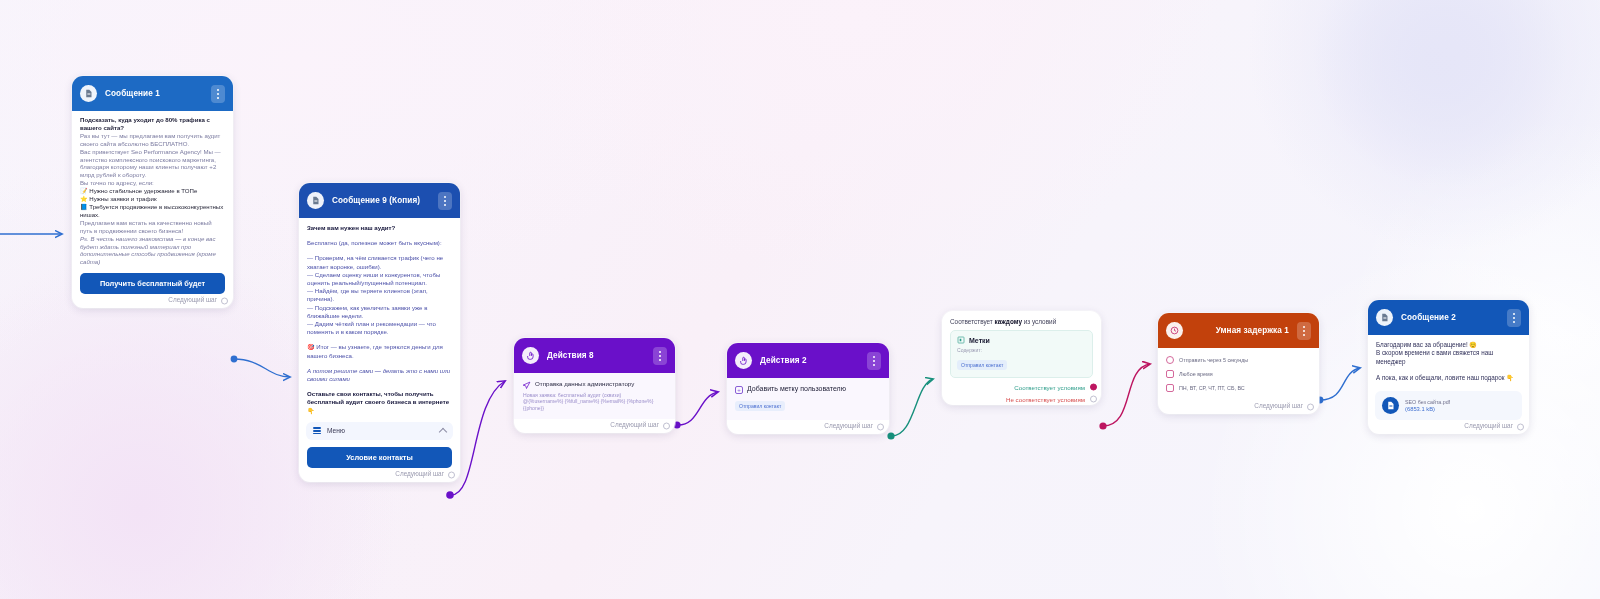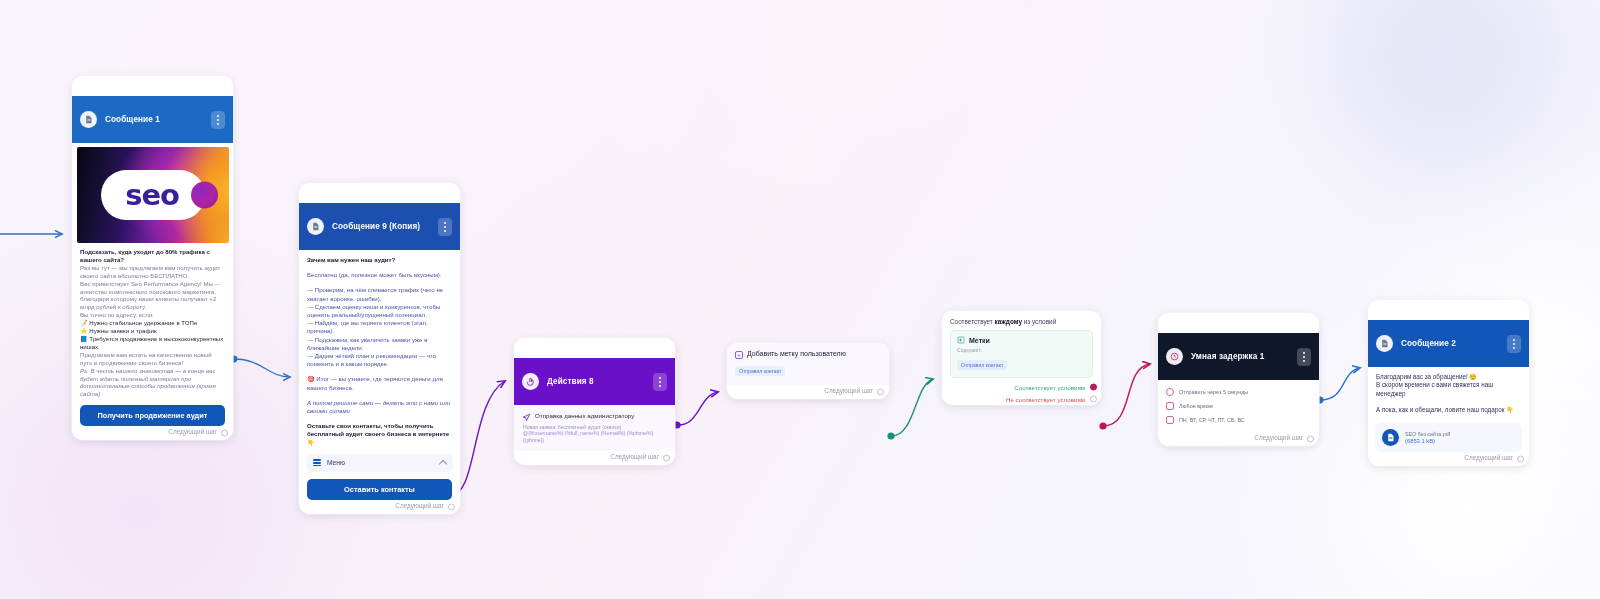--- a/index.html
+++ b/index.html
@@ -26,21 +26,21 @@
   .blob3 { right:-180px; top:200px; width:620px; height:620px;
            background:radial-gradient(circle at 50% 50%, #ffffff 0%, rgba(255,255,255,0) 62%); }
   .blob4 { left:470px; top:-240px; width:760px; height:520px;
            background:radial-gradient(ellipse at 50% 50%, #fbf2fa 0%, rgba(251,242,250,0) 72%); }
 
   svg.links { position:absolute; left:0; top:0; width:1600px; height:599px; overflow:visible; }
 
   .card { position:absolute; border-radius:11px;
           box-shadow:0 2px 9px rgba(50,40,90,.13), 0 0 0 1px rgba(255,255,255,.6);
           background:#fff; overflow:hidden; }
-  .card-head { display:flex; align-items:center; gap:8px; padding:7px 8px; height:47px;margin-top:20px; }
+  .card-head { display:flex; align-items:center; gap:8px; padding:7px 8px; height:35px; }
   .head-ico { width:17px; height:17px; border-radius:50%; background:rgba(255,255,255,.93);
               display:flex; align-items:center; justify-content:center; flex:0 0 auto; }
   .head-ico svg { display:block; }
   .head-title { color:#fff; font-size:8.2px; font-weight:bold; letter-spacing:.1px; flex:1 1 auto;
                 white-space:nowrap; overflow:hidden; }
   .kebab { width:14px; height:18px; border-radius:4px; background:rgba(255,255,255,.22);
            display:flex; flex-direction:column; align-items:center; justify-content:center; gap:2px;
            flex:0 0 auto; }
   .kebab i { width:2px; height:2px; border-radius:50%; background:#fff; display:block; }
   .nextstep { font-size:6.4px; color:#9b9bb0; text-align:right; padding:2px 16px 5px 0;
@@ -118,21 +118,21 @@
            font-size:5.1px; border-radius:3px; padding:2px 4px; }
   .outrow { position:relative; font-size:6.2px; text-align:right; padding:3px 16px 2px 0; }
   .outrow.ok { color:#2f9e8b; }
   .outrow.no { color:#d64b4b; }
   .outdot { position:absolute; right:4px; top:50%; transform:translateY(-50%);
             width:7px; height:7px; border-radius:50%; background:#fff; border:1.6px solid #bfbfcf; }
   .outdot.ok { border-color:#bd1560; background:#bd1560; }
 
   
   #card6 { left:1158px; top:313px; width:161px; }
-  #card6 .card-head { background:#0f172a; }
+  #card6 .card-head { background:#c2410c;text-align:right; }
   .dbody { padding:8px 8px 2px 8px; }
   .drow { display:flex; align-items:center; gap:5px; font-size:5.4px; color:#6b6b84;
           margin-bottom:6px; }
   .dico { width:8px; height:8px; border:1px solid #d4689b; border-radius:2px; flex:0 0 auto; }
   .dico.circ { border-radius:50%; }
 
   
   #card7 { left:1368px; top:300px; width:161px; }
   #card7 .card-head { background:#1257b8; }
   .c7text { font-size:6.3px; line-height:8.4px; color:#31315a; padding:6px 8px 0 8px; }
@@ -191,38 +191,32 @@
             <path fill="#fff" d="M9 11h8v1.6H9zm0 3.4h8V16H9z"></path>
           </svg>
       </span>
       <span class="head-title">Сообщение 1</span>
       <span class="kebab">
           <i></i>
           <i></i>
           <i></i>
         </span>
     </div>
-    <div class="seoimg">
-      <div class="seopill">
-        <span class="seotext">seo</span>
-      </div>
-      <div class="seoring"></div>
-    </div>
     <div class="c1text">
       <b>Подсказать, куда уходит до 80% трафика с вашего сайта?</b><br>
       <span>Раз вы тут — мы предлагаем вам получить аудит своего сайта абсолютно БЕСПЛАТНО.</span><br>
       <span>Вас приветствует Seo Performance Agency! Мы — агентство комплексного поискового маркетинга, благодаря которому наши клиенты получают +2 млрд рублей к обороту.</span><br>
       <span>Вы точно по адресу, если:</span><br>
       <span class="blk">📝 Нужно стабильное удержание в ТОПе</span><br>
       <span class="blk">⭐ Нужны заявки и трафик</span><br>
       <span class="blk">📘 Требуется продвижение в высококонкурентных нишах.</span><br>
       <span>Предлагаем вам встать на качественно новый путь в продвижении своего бизнеса!</span><br>
       <i>Ps. В честь нашего знакомства — в конце вас будет ждать полезный материал про дополнительные способы продвижения (кроме сайта)</i>
     </div>
-    <button class="cta">Получить продвижение аудит</button>
+    <button class="cta">Получить бесплатный будет</button>
     <div class="nextstep">
       <span>Следующий шаг</span>
       <span class="nextdot"></span>
     </div>
   </div>
 
   <div class="card" id="card2">
     <div class="card-head">
       <span class="head-ico">
         <svg width="9" height="9" viewBox="0 0 24 24">
@@ -251,21 +245,21 @@
     </div>
     <div class="menurow">
       <span class="burger">
           <i></i>
           <i></i>
           <i></i>
         </span>
       <span class="menulbl">Меню</span>
       <span class="chev"></span>
     </div>
-    <button class="cta">Оставить контакты</button>
+    <button class="cta">Условие контакты</button>
     <div class="nextstep">
       <span>Следующий шаг</span>
       <span class="nextdot"></span>
     </div>
   </div>
 
   <div class="card pcard" id="card3">
     <div class="card-head">
       <span class="head-ico">
         <svg width="10" height="10" viewBox="0 0 24 24">
@@ -290,20 +284,33 @@
 @{%username%} {%full_name%} {%email%} {%phone%}
 {{phone}}</div>
     </div>
     <div class="nextstep">
       <span>Следующий шаг</span>
       <span class="nextdot"></span>
     </div>
   </div>
 
   <div class="card pcard" id="card4">
+    <div class="card-head">
+      <span class="head-ico">
+        <svg width="10" height="10" viewBox="0 0 24 24">
+            <path fill="none" stroke="#6a10c9" stroke-width="2" d="M9 12V5a2 2 0 1 1 4 0v7m0-3a2 2 0 1 1 4 0v5a6 6 0 0 1-6 6H9a5 5 0 0 1-5-5v-3"></path>
+          </svg>
+      </span>
+      <span class="head-title">Действия 2</span>
+      <span class="kebab">
+          <i></i>
+          <i></i>
+          <i></i>
+        </span>
+    </div>
     <div class="pbody">
       <div class="plabel">
         <span class="boxicon">+</span>
         <span class="bigtag">Добавить метку пользователю</span>
       </div>
       <span class="ptag">Отправил контакт</span>
     </div>
     <div class="nextstep">
       <span>Следующий шаг</span>
       <span class="nextdot"></span>

